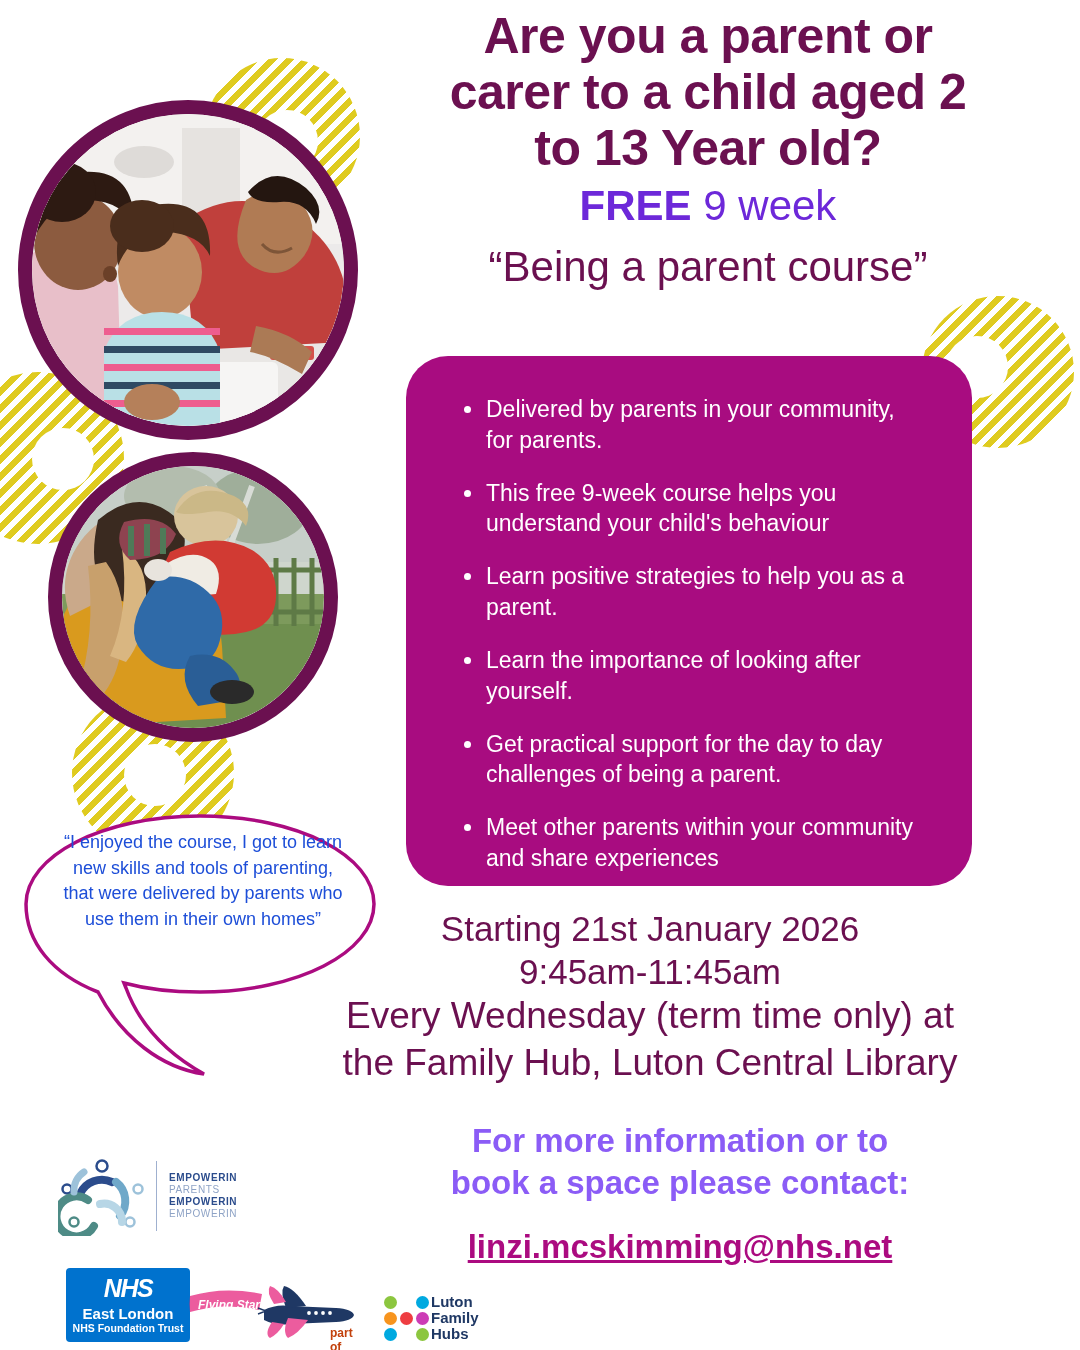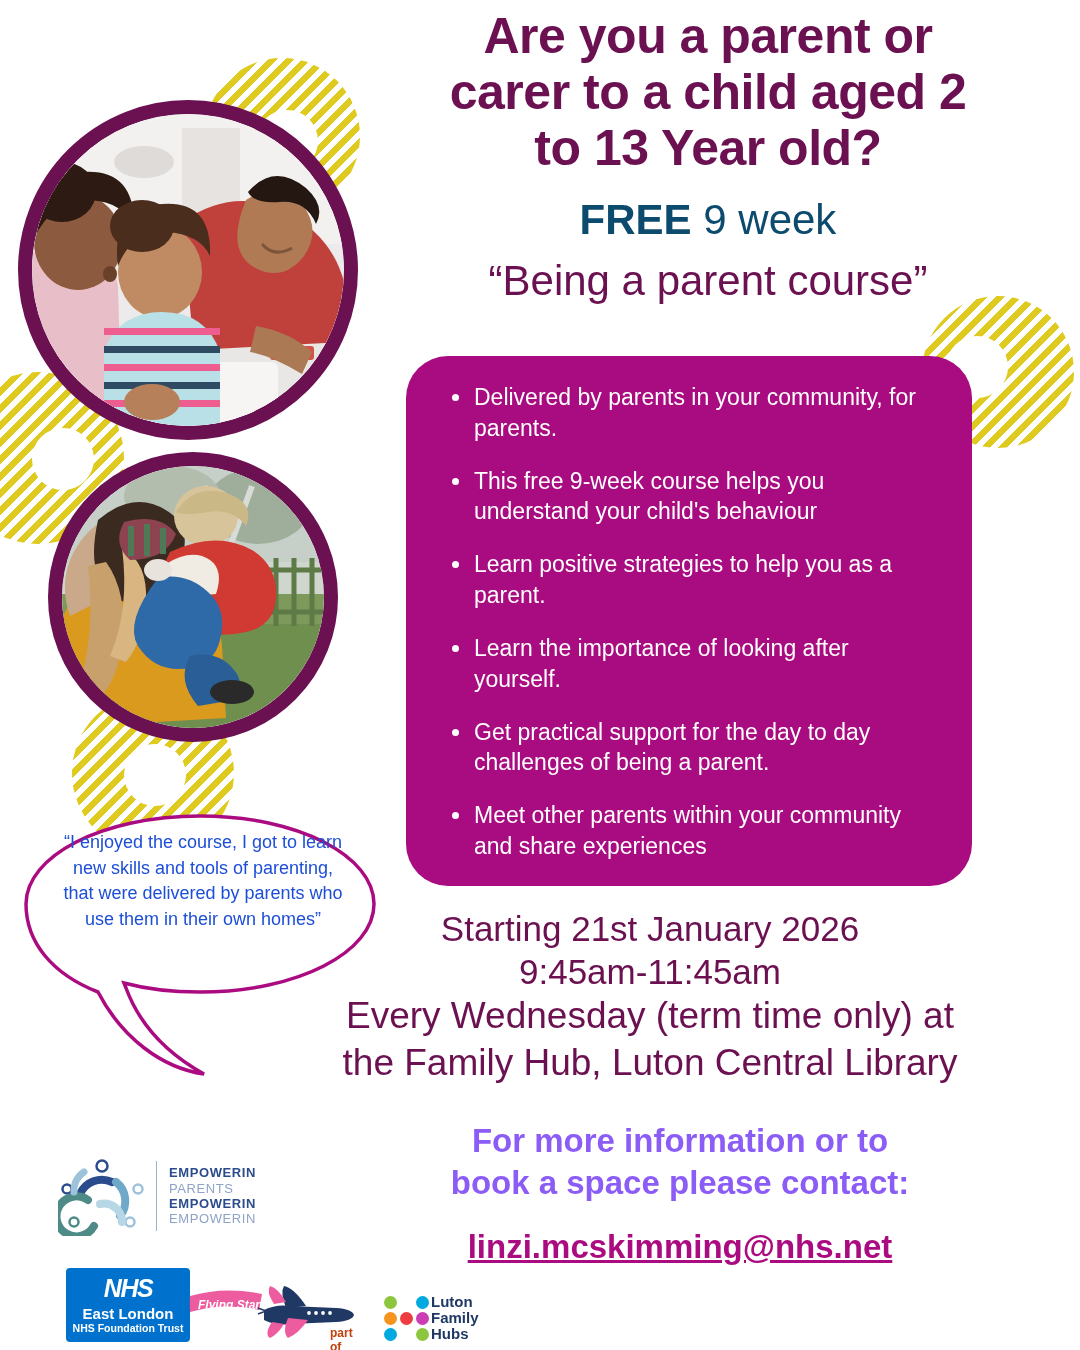--- a/index.html
+++ b/index.html
@@ -74,24 +74,24 @@
   }
   .headline {
     font-size: 50px;
     line-height: 1.12;
     font-weight: bold;
     color: #6B1050;
     letter-spacing: -0.5px;
     margin: 0;
   }
   .sub-free {
-    margin: 20px 0 0 0;
+    margin: 6px 0 0 0;
     font-size: 42px;
     line-height: 1.12;
-    color: #0c4a6e;
+    color: #6d28d9;
     font-weight: normal;
   }
   .sub-free b { font-weight: bold; }
   .sub-course {
     margin: 14px 0 0 0;
     font-size: 42px;
     line-height: 1.12;
     color: #6B1050;
     font-weight: normal;
   }
@@ -103,21 +103,21 @@
     top: 356px;
     width: 566px;
     height: 530px;
     background: #A80C80;
     border-radius: 42px;
     box-sizing: border-box;
     padding: 26px 34px 20px 34px;
   }
   #bullet-list {
     list-style: none;
-    margin: 0;
+    margin: 12px;
     padding: 0;
   }
   #bullet-list li {
     position: relative;
     color: #ffffff;
     font-size: 23px;
     line-height: 1.34;
     padding-left: 34px;
     margin-bottom: 22px;
   }
@@ -212,21 +212,21 @@
     align-items: center;
   }
   #epec-mark { width: 92px; height: 80px; flex: 0 0 92px; }
   #epec-divider {
     width: 1px;
     height: 70px;
     background: #9fb0cf;
     margin: 0 12px 0 6px;
   }
   #epec-wordmark {
-    font-size: 13px;
+    font-size: 10px;
     line-height: 1.18;
     letter-spacing: 0.6px;
     width: 96px;
     overflow: hidden;
     white-space: nowrap;
   }
   .epec-bold { color: #2B4C8C; font-weight: bold; }
   .epec-light { color: #8EA3C6; font-weight: normal; }
 
   

